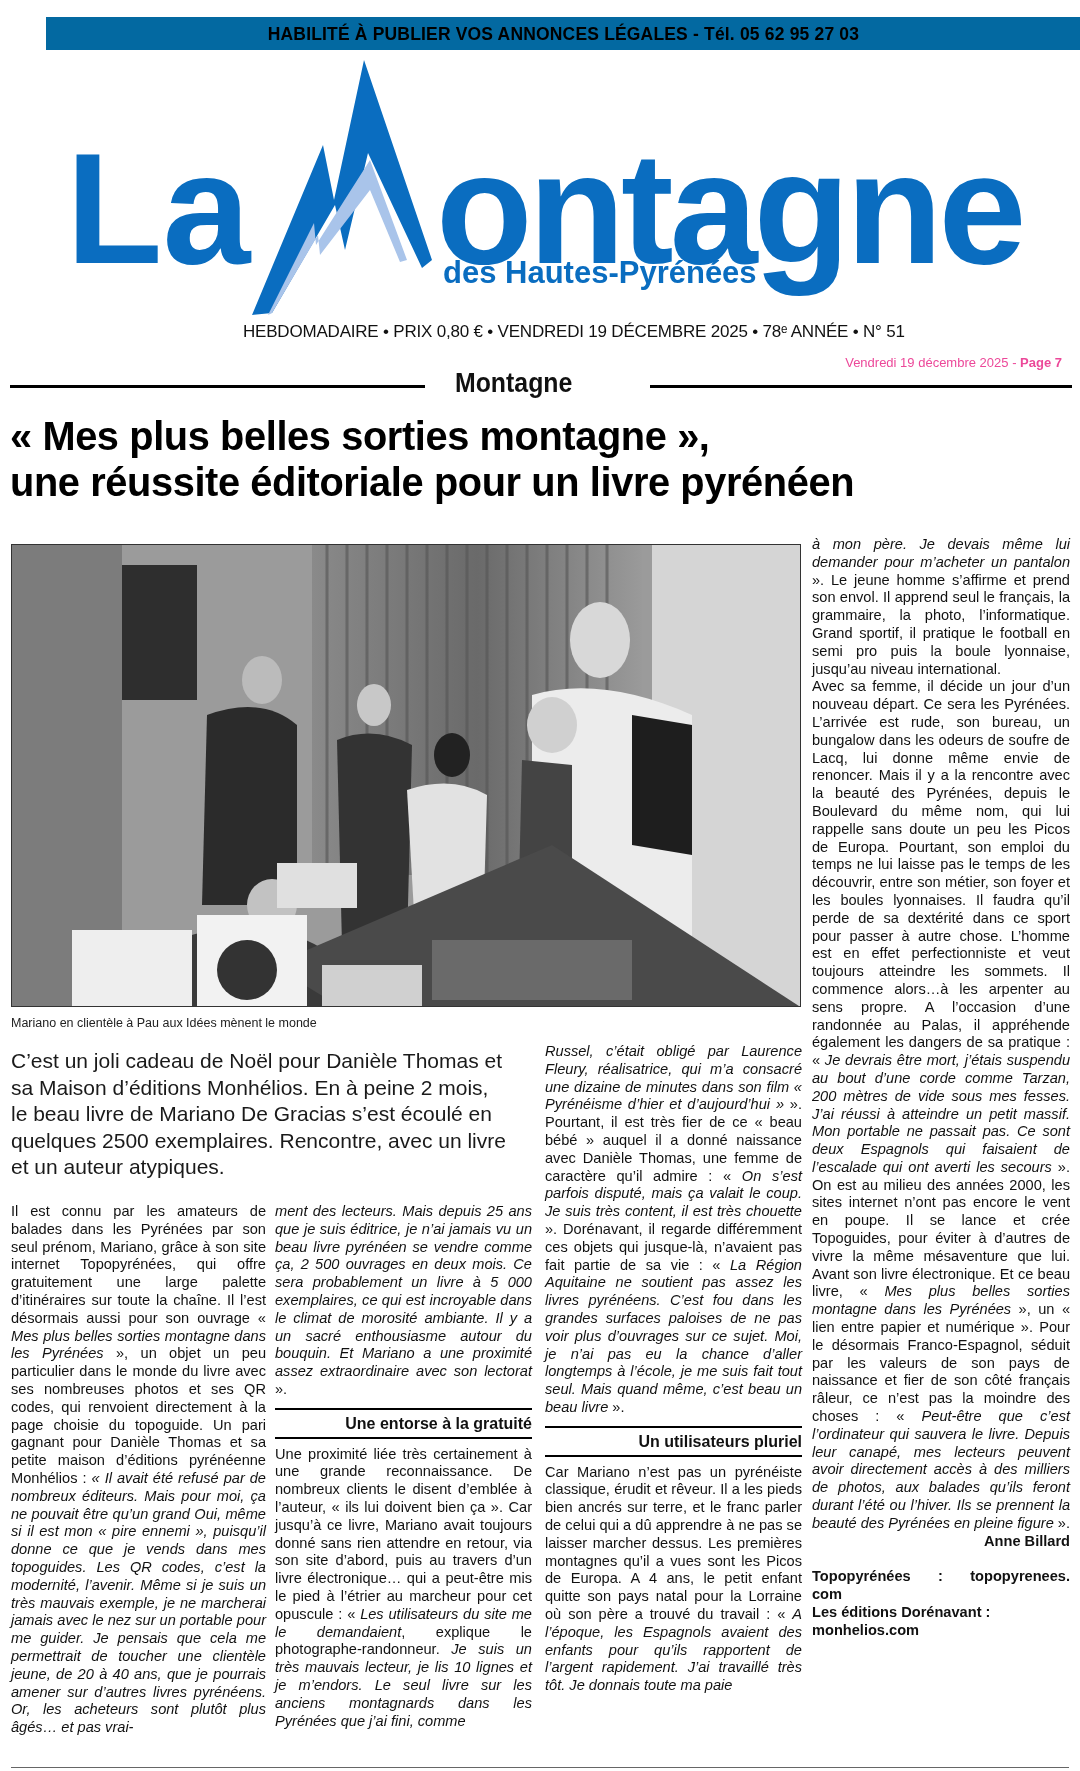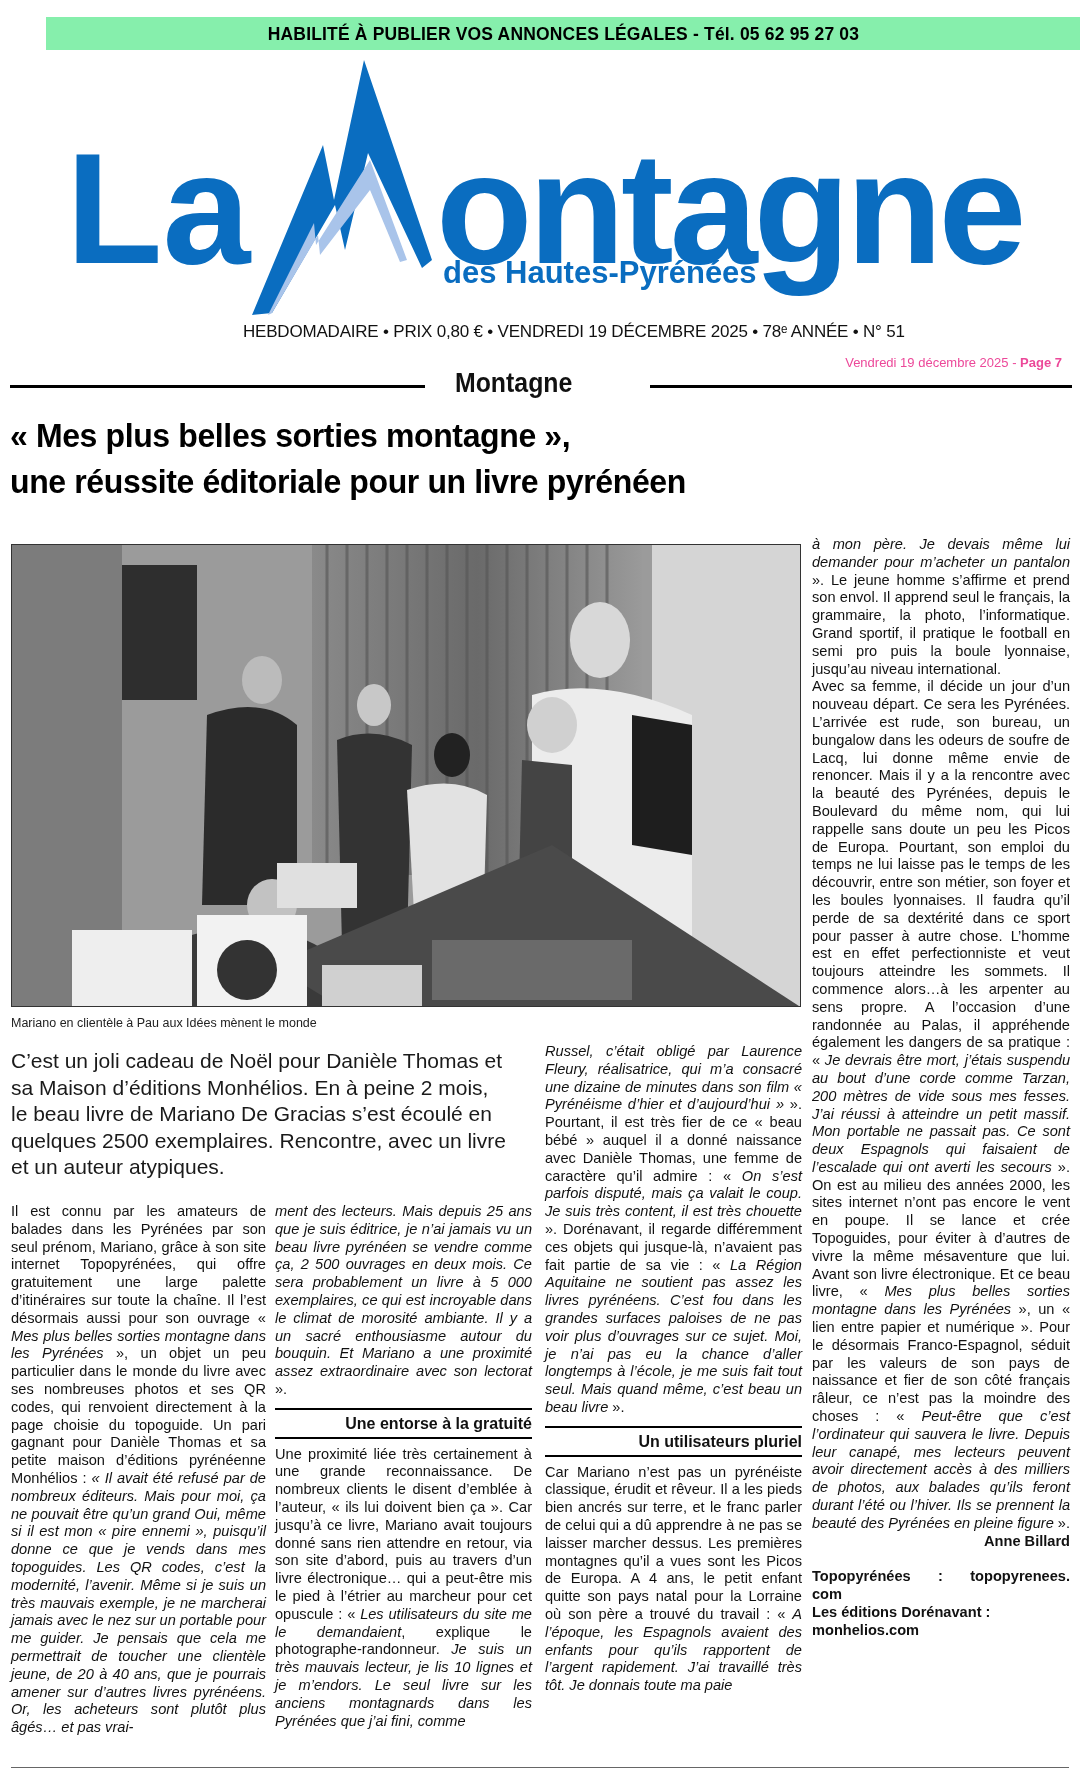--- a/index.html
+++ b/index.html
@@ -1,34 +1,34 @@
 <!DOCTYPE html>
 <html><head>
 <meta charset="utf-8">
 <style>
   * { box-sizing: border-box; margin: 0; padding: 0; }
   html, body { width: 1080px; height: 1771px; background: #ffffff; overflow: hidden; }
   body { position: relative; font-family: "Liberation Sans", "DejaVu Sans", sans-serif; color: #111; }
 
-  .topbar { position: absolute; left: 46px; top: 17px; width: 1034px; height: 33px; background: #86efac; display: flex; align-items: center; justify-content: center; }
+  .topbar { position: absolute; left: 46px; top: 17px; width: 1034px; height: 33px; background: #0369a1; display: flex; align-items: center; justify-content: center; }
   .topbar span { font-family: "Liberation Sans", sans-serif; font-weight: 700; font-size: 19px; letter-spacing: 0.2px; color: #000; transform: scaleX(0.92); white-space: nowrap; }
 
   .logo { position: absolute; left: 0; top: 55px; width: 1080px; height: 260px; }
   .logo svg { position: absolute; left: 0; top: 0; }
 
   .meta-line { position: absolute; left: 243px; top: 322px; font-size: 17px; color: #111; white-space: nowrap; letter-spacing: -0.2px; }
   .page-date { position: absolute; right: 18px; top: 355px; font-size: 13px; color: #ec4899; white-space: nowrap; }
   .page-date b { font-weight: 700; }
 
   .rubric { position: absolute; left: 10px; top: 371px; width: 1060px; height: 40px; }
   .rubric .line-l { position: absolute; left: 0; top: 14px; width: 415px; height: 3px; background: #000; }
   .rubric .line-r { position: absolute; left: 640px; top: 14px; width: 422px; height: 3px; background: #000; }
   .rubric .label { position: absolute; left: 445px; top: -3px; font-size: 27px; font-weight: 700; transform: scaleX(0.92); transform-origin: left; }
 
-  .headline { position: absolute; left: 10px; top: 413px; width: 1065px; font-size: 33px; line-height: 46px; font-weight: 700; letter-spacing: -0.4px; color: #000; }
+  .headline { position: absolute; left: 10px; top: 413px; width: 1065px; font-size: 41px; line-height: 46px; font-weight: 700; letter-spacing: -0.4px; color: #000; }
   .headline div { white-space: nowrap; transform: scaleX(0.97); transform-origin: left; }
 
   .photo { position: absolute; left: 11px; top: 544px; width: 790px; height: 463px; background: #777; overflow: hidden; border: 1px solid #333; }
   .photo svg { display: block; }
   .caption { position: absolute; left: 11px; top: 1016px; font-size: 12.5px; color: #222; white-space: nowrap; }
 
   .chapo { position: absolute; left: 11px; top: 1048px; width: 530px; font-size: 21px; line-height: 26.5px; color: #1a1a1a; }
   .chapo p { white-space: nowrap; }
 
   .col { position: absolute; font-size: 14.6px; line-height: 17.8px; color: #111; text-align: justify; }

